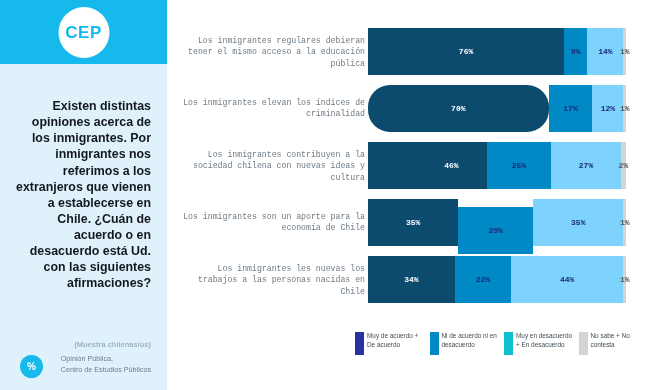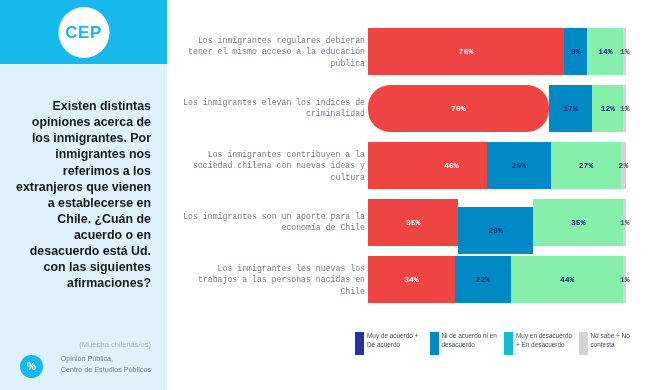--- a/index.html
+++ b/index.html
@@ -44,21 +44,21 @@
     font-weight:bold;
     line-height:1.30;
     color:#14181c;
   }
   #sample-note {
     position:absolute;
     right:16px; bottom:41px;
     text-align:right;
     font-size:7.5px;
     color:#9fb3c0;
-    font-weight:normal;
+    font-weight:bold;
   }
   #footer-row {
     position:absolute;
     left:0; right:0; bottom:8px;
     height:30px;
   }
   #footer-badge {
     position:absolute; left:20px; top:3px;
     width:23px; height:23px; border-radius:50%;
     background:#16b9ec;
@@ -103,23 +103,23 @@
   .seg {
     height:100%;
     display:flex;
     align-items:center;
     justify-content:center;
     font-size:8px;
     font-weight:bold;
     overflow:visible;
     white-space:nowrap;
   }
-  .seg.s0 { background:#ef4444; color:#ffffff; }
+  .seg.s0 { background:#0c4a6e; color:#ffffff; }
   .seg.s1 { background:#0089c4; color:#1b2a7a; }
-  .seg.s2 { background:#86efac; color:#1b2a7a; }
+  .seg.s2 { background:#7dd3fc; color:#1b2a7a; }
   .seg.s3 { background:#d4d4d4; color:#4c5a64; }
 
   
   #legend {
     position:absolute;
     left:355px; top:331px;
     width:295px; height:40px;
     display:flex;
     gap:3px;
   }

